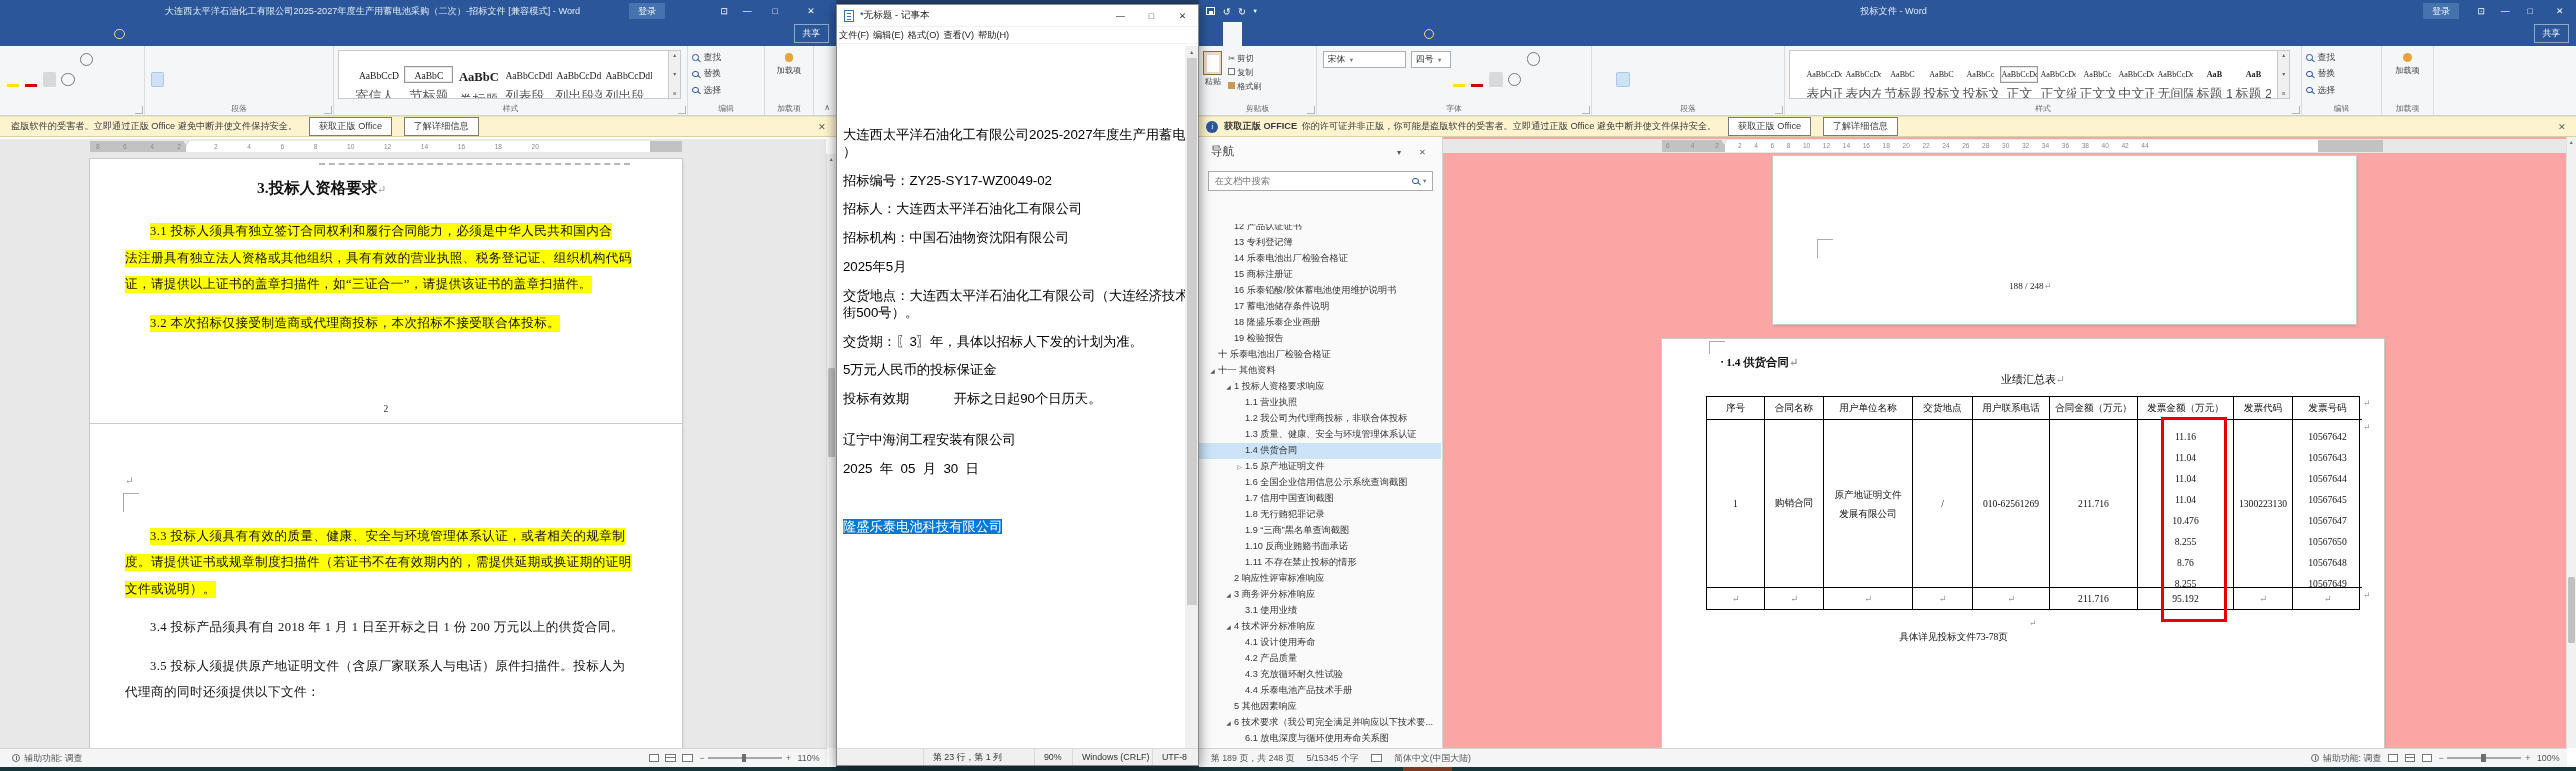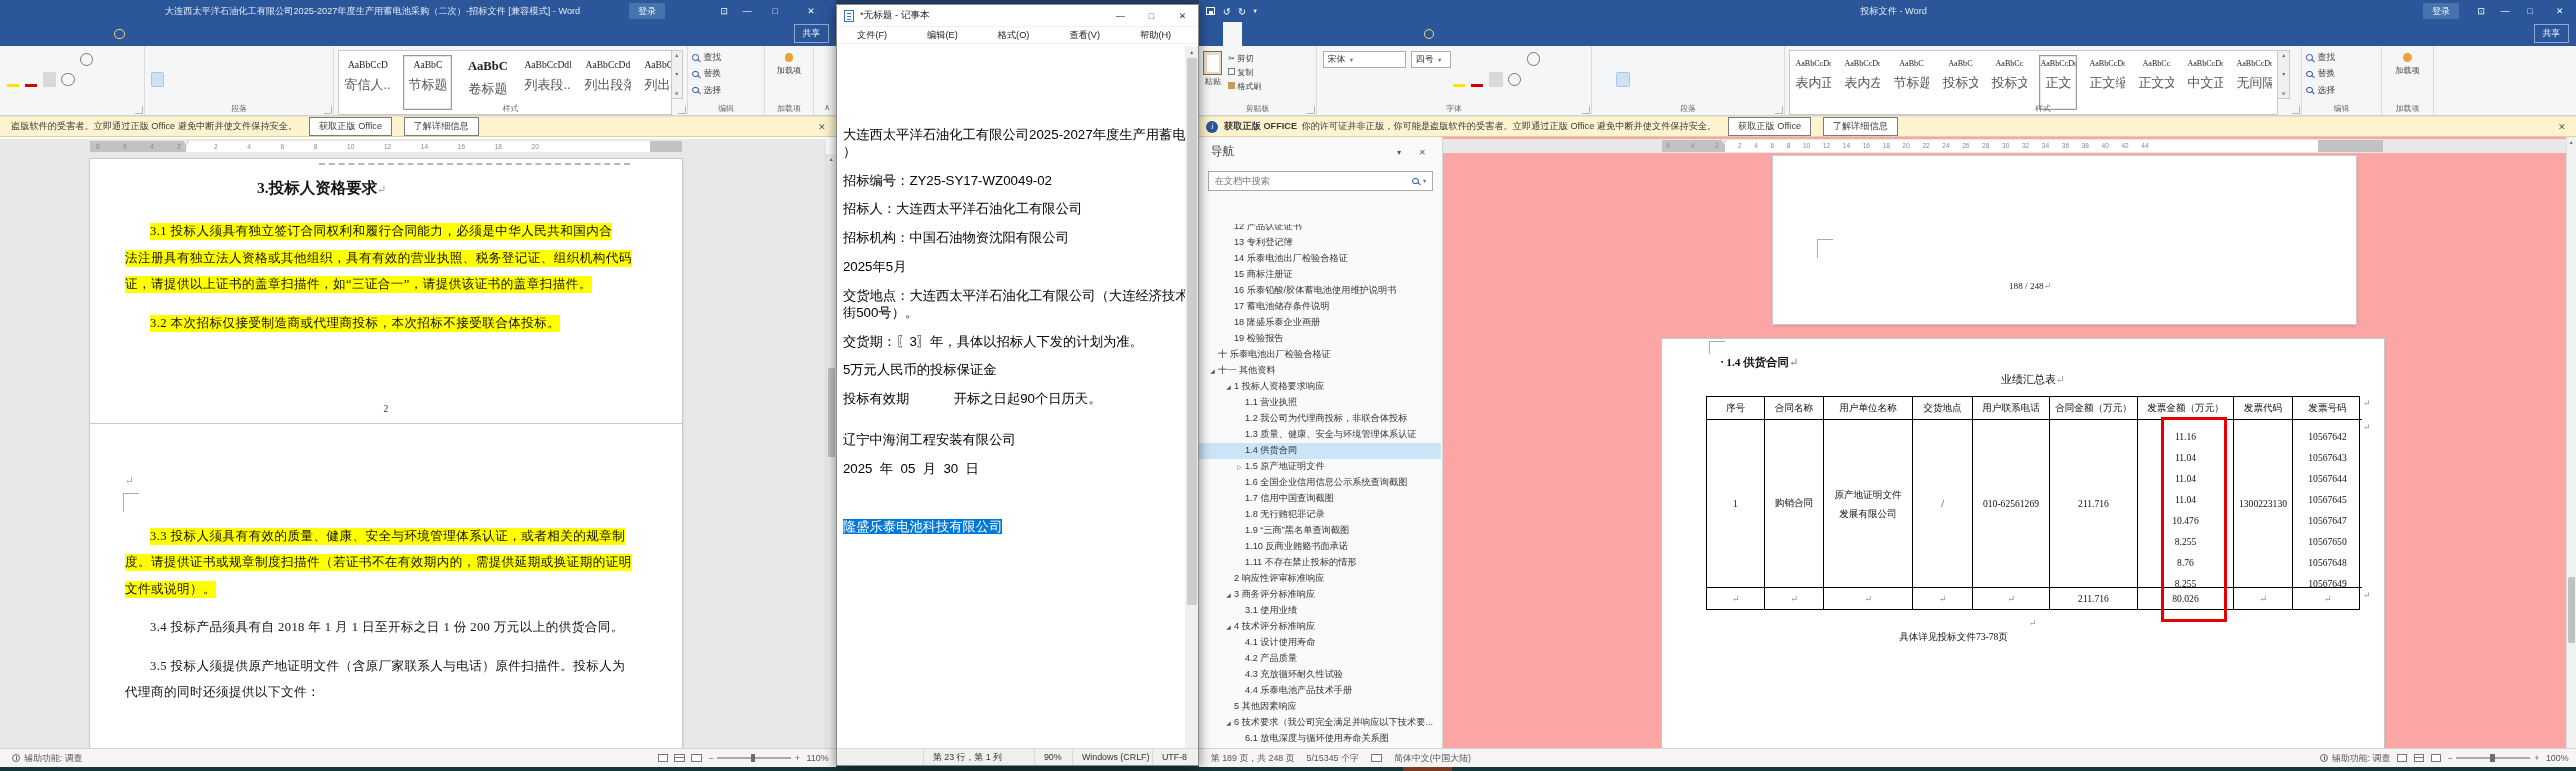--- a/index.html
+++ b/index.html
@@ -28,21 +28,21 @@
   .ricon{min-width:13.3px;height:14.8px;display:inline-flex;align-items:center;justify-content:center;font-size:8.9px;color:#4a4a4a;border-radius:1.5px;position:relative}
   .ricon.sel{background:#cfe1f5;border:0.7px solid #a9c6e8}
   .ricon.b{font-weight:bold}.ricon.i{font-style:italic;font-family:"Liberation Serif",serif}
   .ricon.u{text-decoration:underline}.ricon.st{text-decoration:line-through}
   .ricon.hl-ic:after,.ricon.fc-ic:after{content:"";position:absolute;left:0.7px;right:0.7px;bottom:0;height:3px}
   .ricon.hl-ic:after{background:#ffe400}.ricon.fc-ic:after{background:#d40000}
   .ricon.sh-ic{background:#d9d9d9}
   .ricon.cir{border:0.7px solid #777;border-radius:50%;font-size:7.4px;height:13.3px;width:13.3px}
   .fbox{height:17px;background:#fff;border:0.7px solid #aeaeae;font-size:8.9px;color:#333;display:flex;align-items:center;padding:0 3.7px;gap:4.4px;white-space:nowrap}
   .fbox .dd{color:#777;font-size:6.6px}
-  .gallery{display:flex;gap:11px;background:#fff;border:0.7px solid #c9c9c9;padding:4px;height:65px;overflow:hidden}
+  .gallery{display:flex;gap:1px;background:#fff;border:0.7px solid #c9c9c9;padding:15px;height:49px;overflow:hidden}
   .style-item{width:49px;flex:none;text-align:center;padding-top:3.7px;border:0.7px solid transparent}
   .style-item.sel{border:0.7px solid #9a9a9a;box-shadow:0 0 0 0.7px #e0e0e0 inset}
   .style-item .sp{display:block;font-family:"Liberation Serif",serif;font-size:9.6px;white-space:nowrap;overflow:hidden;color:#222}
   .style-item.big .sp{font-size:12.6px;font-weight:bold}
   .style-item .sl{display:block;margin-top:5.2px;font-size:13px;color:#555;white-space:nowrap;overflow:hidden}
   .gscroll{width:11.8px;border:0.7px solid #c9c9c9;border-left:none;background:#f0f0f0;display:flex;flex-direction:column;align-items:center;justify-content:space-between;padding:1.5px 0;font-size:5.9px;color:#666;height:49px}
   .edit-item{display:flex;align-items:center;gap:4.4px;font-size:8.9px;color:#444;height:16.2px;white-space:nowrap}
   .mag{width:6.6px;height:6.6px;border:1.2px solid #2b579a;border-radius:50%;position:relative;flex:none}
   .mag:after{content:"";position:absolute;width:3.7px;height:1.2px;background:#2b579a;right:-3px;bottom:-0.7px;transform:rotate(40deg)}
   .addin-dot{width:8.9px;height:8.9px;border-radius:50%;background:#e8a33d;margin:3px auto}
@@ -50,21 +50,21 @@
   .warn{position:absolute;top:116px;left:0;right:0;height:21.4px;background:#fdf3cf;border-top:0.7px solid #eee3b8;border-bottom:0.7px solid #ddd1a0;display:flex;align-items:center;font-size:9.2px;color:#3b3b3b;white-space:nowrap;overflow:hidden}
   .warn .wb{border:0.7px solid #7b7b7b;background:#fff;padding:2.2px 8.9px;margin-left:11.8px;font-size:9.2px;flex:none}
   .warn .x{margin-left:auto;margin-right:10.3px;color:#555}
   .warn .info{width:11.8px;height:11.8px;border-radius:50%;background:#2b579a;color:#fff;font-size:8.1px;display:flex;align-items:center;justify-content:center;margin:0 5.9px 0 7.4px;flex:none;font-family:"Liberation Serif",serif;font-style:italic}
   .warn b{margin-right:4.4px}
   .ruler{position:absolute;height:14.8px;background:#e8e8e8}
   .rbar{position:absolute;top:1.5px;height:11.8px;background:#c2c2c2}
   .rbar.white{background:#fff}
   .rnums{position:absolute;top:1.5px;height:11.8px;display:flex;justify-content:space-between;align-items:center;font-size:6.6px;color:#8a8a8a}
   .imark{position:absolute;top:1.5px;width:0;height:0;border-left:3.7px solid transparent;border-right:3.7px solid transparent;border-top:5.2px solid #e8e8e8;filter:drop-shadow(0 0 0.7px #777)}
-  .sbar{position:absolute;left:0;right:0;bottom:0;height:19px;background:#f5f5f5;border-top:0.7px solid #d4d4d4;display:flex;align-items:center;font-size:8.9px;color:#555}
+  .sbar{position:absolute;left:0;right:9px;bottom:0;height:19px;background:#f5f5f5;border-top:0.7px solid #d4d4d4;display:flex;align-items:center;font-size:8.9px;color:#555}
   .sl-item{margin-left:11.8px;white-space:nowrap}
   .sr{margin-left:auto;display:flex;align-items:center;gap:6.6px;margin-right:7.4px}
   .vico{width:10.3px;height:8.1px;border:0.7px solid #777;background:#fff}
   .vico.mid{background:linear-gradient(#fff 2.2px,#777 2.2px,#777 3px,#fff 3px)}
   .slider{display:flex;align-items:center;gap:3.7px;color:#666}
   .track{width:74px;height:1.5px;background:#a9a9a9;position:relative}
   .thumbk{position:absolute;top:-3px;left:34px;width:4.4px;height:7.4px;background:#6d6d6d}
   .a11y-ic{width:8.1px;height:8.1px;border:1px solid #666;border-radius:50%;position:relative}
   .a11y-ic:after{content:"";position:absolute;left:3px;top:1.5px;width:1.1px;height:3.7px;background:#666}
   .vscroll{position:absolute;width:10.3px;background:#f1f1f1;border-left:0.7px solid #e0e0e0}
@@ -97,21 +97,21 @@
   .pageno{position:absolute;bottom:8.9px;left:0;right:0;text-align:center;font-size:9.6px;color:#333}
   
   #win-notepad{left:836px;top:4.4px;width:363px;height:762px;border:0.7px solid #8a8a8a;box-shadow:0 2.2px 11.8px rgba(0,0,0,.5);z-index:5}
   .np-tbar{position:absolute;top:0;left:0;right:0;height:22px;background:#fff;display:flex;align-items:center;border-bottom:0.7px solid #f0f0f0}
   .np-ic{width:9.6px;height:11.8px;border:1.1px solid #3f6fb5;background:#fff;margin:0 5.9px 0 7.4px;position:relative}
   .np-ic:after{content:"";position:absolute;left:1.5px;top:2.2px;right:1.5px;height:1.1px;background:#3f6fb5;box-shadow:0 3px 0 #3f6fb5,0 5.9px 0 #3f6fb5}
   .np-title{font-size:9.6px;color:#222}
   .np-wc{margin-left:auto;display:flex}
   .np-wc span{width:31px;height:22px;display:flex;align-items:center;justify-content:center;font-size:8.9px;color:#333}
   .np-menu{position:absolute;top:22px;left:0;right:0;height:17px;background:#fff;display:flex;align-items:center;font-size:9.2px;color:#222;border-bottom:0.7px solid #f2f2f2}
-  .np-menu span{padding:0 20px}
+  .np-menu span{padding:0 2px}
   .np-text{position:absolute;top:41px;left:0;right:12.6px;bottom:17.7px;background:#fff;overflow:hidden;padding:4.4px 1.5px 0 5.9px;font-size:13.3px;color:#000;white-space:pre}
   .np-line{height:17px;line-height:17px}
   .np-line.blank{height:11.8px}
   .npsel{background:#0078d7;color:#fff}
   .np-scroll{position:absolute;top:41px;right:0;width:12.6px;bottom:17.7px;background:#f0f0f0}
   .np-scroll .arr{height:11.8px;display:flex;align-items:center;justify-content:center;font-size:5.9px;color:#606060}
   .np-scroll .vthumb{position:absolute;left:1.5px;right:1.5px;top:11.8px;height:78%;background:#cdcdcd}
   .np-sbar{position:absolute;bottom:0;left:0;right:0;height:17.7px;background:#f0f0f0;border-top:0.7px solid #d9d9d9;display:flex;align-items:center;font-size:8.9px;color:#333}
   .np-cell{border-left:0.7px solid #d9d9d9;height:100%;display:flex;align-items:center;padding:0 8.9px;white-space:nowrap}
   
@@ -881,21 +881,21 @@
             <div class="invrow">10567650</div>
             <div class="invrow">10567648</div>
             <div class="invrow">10567649</div>
           </div>
         <div class="pm">↵</div>
         <div class="pm">↵</div>
         <div class="pm">↵</div>
         <div class="pm">↵</div>
         <div class="pm">↵</div>
         <div>211.716</div>
-        <div>80.026</div>
+        <div>95.192</div>
         <div class="pm">↵</div>
         <div class="pm">↵</div>
       </div>
       <div class="redanno"></div>
       <span class="rowpm" style="top:59px">↵</span>
       <span class="rowpm" style="top:83px">↵</span>
       <span class="rowpm" style="top:251px">↵</span>
       <span class="belowpm">↵</span>
       <div class="bnote">具体详见投标文件73-78页</div>
     </div>

